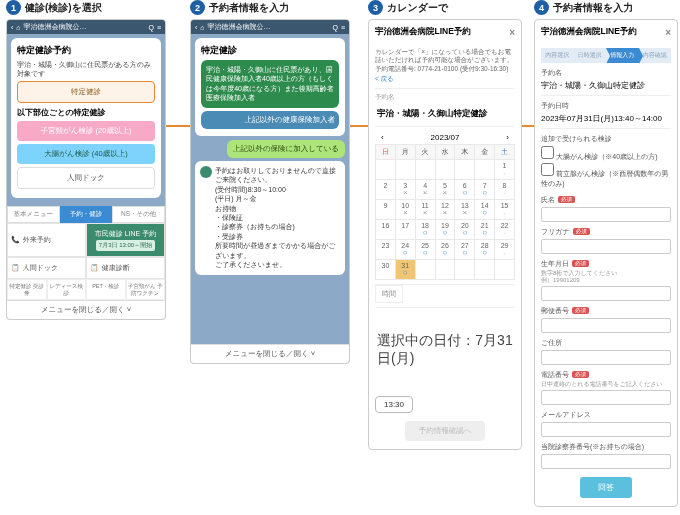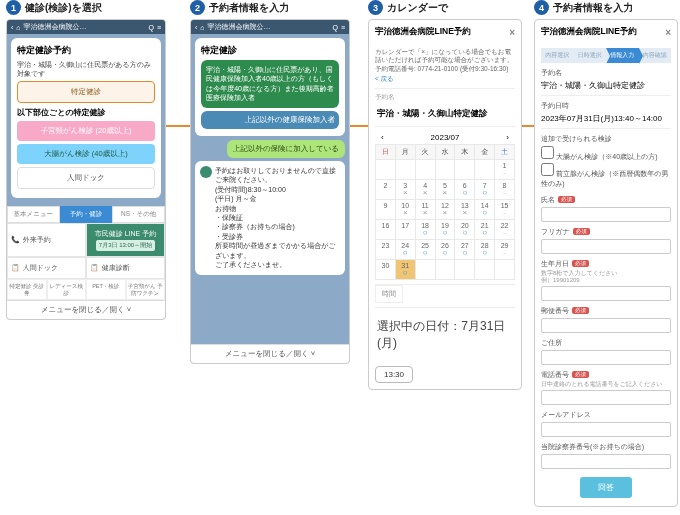--- a/index.html
+++ b/index.html
@@ -53,21 +53,21 @@
   .cal { width: 100%; border-collapse: collapse; font-size: 7.5px; }
   .cal th, .cal td { border: 1px solid #e8e8e8; text-align: center; padding: 2px 0; width: 14.28%; }
   .cal th { background: #f7f7f7; color: #555; font-weight: normal; font-size: 7px; }
   .cal th.sun { color: #d9534f; } .cal th.sat { color: #3b7dd4; }
   .cal td { height: 18px; vertical-align: top; }
   .cal .dnum { font-size: 7px; color: #666; }
   .cal .mark { font-size: 8px; line-height: 1; }
   .cal td.sel { background: #f0c674; }
   .time-row { display: flex; font-size: 7px; color: #888; border-top: 1px solid #eee; margin-top: 4px; }
   .time-row > div { border: 1px solid #eee; padding: 3px 6px; }
-  .sel-info { font-size: 12px; padding: 10px 2px; border-top: 1px solid #eee; margin-top: 4px; color: #444; }
+  .sel-info { font-size: 14px; padding: 24px 2px; border-top: 1px solid #eee; margin-top: 4px; color: #444; }
   .time-chip { display: inline-block; border: 1px solid #bbb; border-radius: 4px; padding: 3px 8px; font-size: 8px; color: #333; margin-top: 4px; }
   .ghost-btn { display: block; margin: 8px auto 2px; background: #eee; color: #bbb; text-align: center; padding: 5px 14px; border-radius: 4px; font-size: 7.5px; width: fit-content; }
   
   .form { background: #fff; border: 1px solid #ccc; border-radius: 4px; padding: 6px; }
   .progress-steps { display: flex; margin-bottom: 5px; }
   .pstep { flex: 1; background: #e3ecf5; color: #8aa3bb; font-size: 6px; text-align: center; padding: 3px 0; position: relative; }
   .pstep.active { background: #3b8bd4; color: #fff; }
   .pstep:not(:last-child)::after { content: ""; position: absolute; right: -4px; top: 0; border-top: 8px solid transparent; border-bottom: 8px solid transparent; border-left: 4px solid #e3ecf5; z-index: 1; }
   .pstep.active:not(:last-child)::after { border-left-color: #3b8bd4; }
   .flabel { font-size: 7px; color: #555; margin-top: 5px; display: flex; align-items: center; gap: 3px; }
@@ -364,20 +364,21 @@
             <td></td>
             <td></td>
           </tr>
         </tbody>
       </table>
     <div class="time-row">
         <div>時間</div>
       </div>
     <div class="sel-info">選択中の日付：7月31日(月)</div>
     <div class="time-chip">13:30</div>
+    <div class="ghost-btn">予約情報確認へ</div>
   </div>
 </div>
 
 <div class="col col4">
   <div class="step-hdr">
     <div class="badge">4</div>
     <div class="step-title">予約者情報を入力</div>
   </div>
   <div class="form">
     <div class="modal-hdr">

